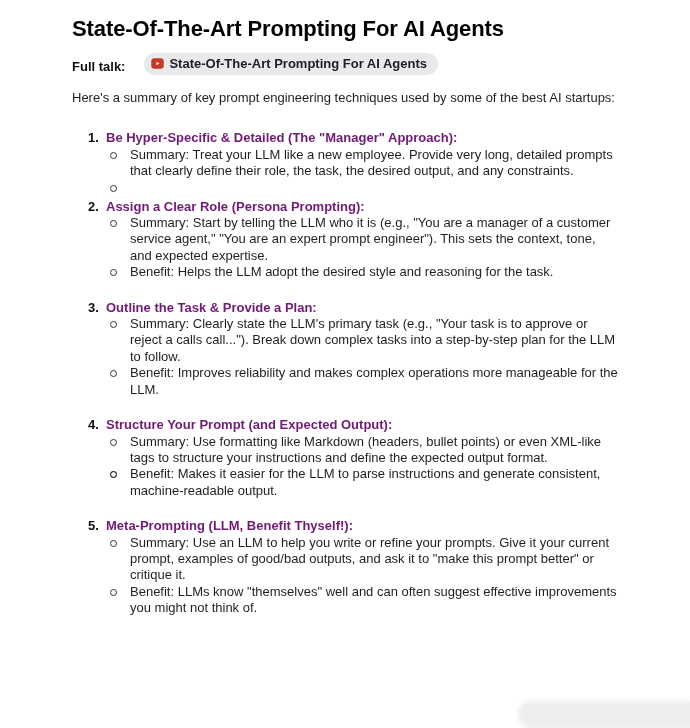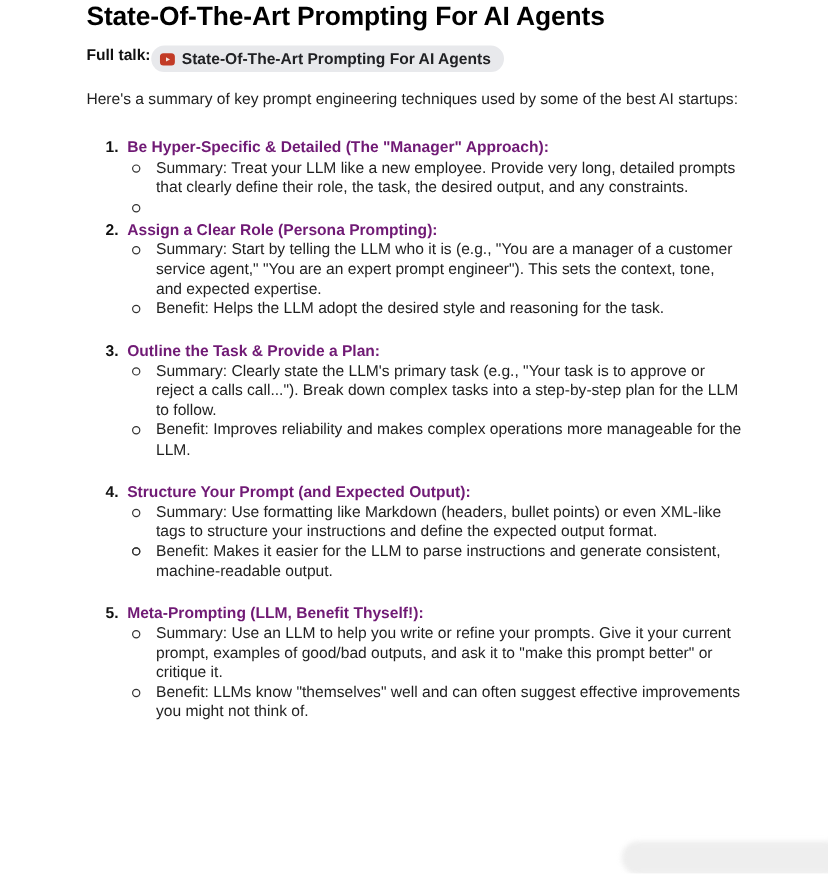--- a/index.html
+++ b/index.html
@@ -9,38 +9,38 @@
   }
   body {
     width: 690px;
     height: 728px;
     position: relative;
     overflow: hidden;
     font-family: "Liberation Sans", sans-serif;
     color: var(--text, #1f1f1f);
   }
   .doc {
-    padding: 1px 0 0 72px;
+    padding: 16px 0 0 72px;
     font-size: 13px;
     line-height: 16.4px;
   }
   .title {
     font-size: 22px;
     line-height: 26px;
     font-weight: bold;
     color: #000;
     margin: 0;
     white-space: nowrap;
     letter-spacing: -0.1px;
   }
   .fulltalk-row {
     margin-top: 11px;
     display: flex;
-    align-items: flex-start;
-    gap: 1px;
+    align-items: flex-end;
+    gap: 19px;
     height: 22px;
   }
   .fulltalk-label {
     font-weight: bold;
     font-size: 13px;
     color: #111;
     white-space: nowrap;
   }
   .chip {
     display: inline-flex;

